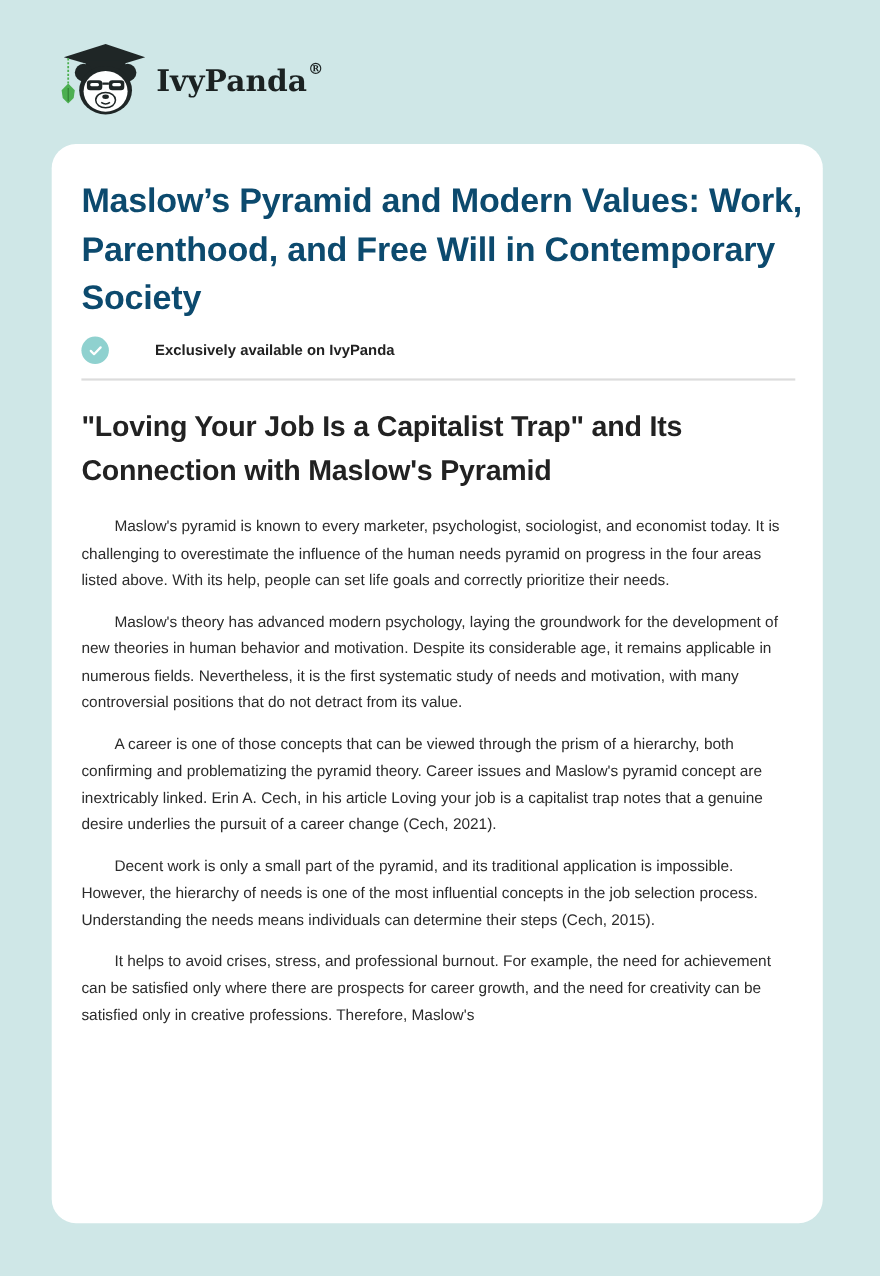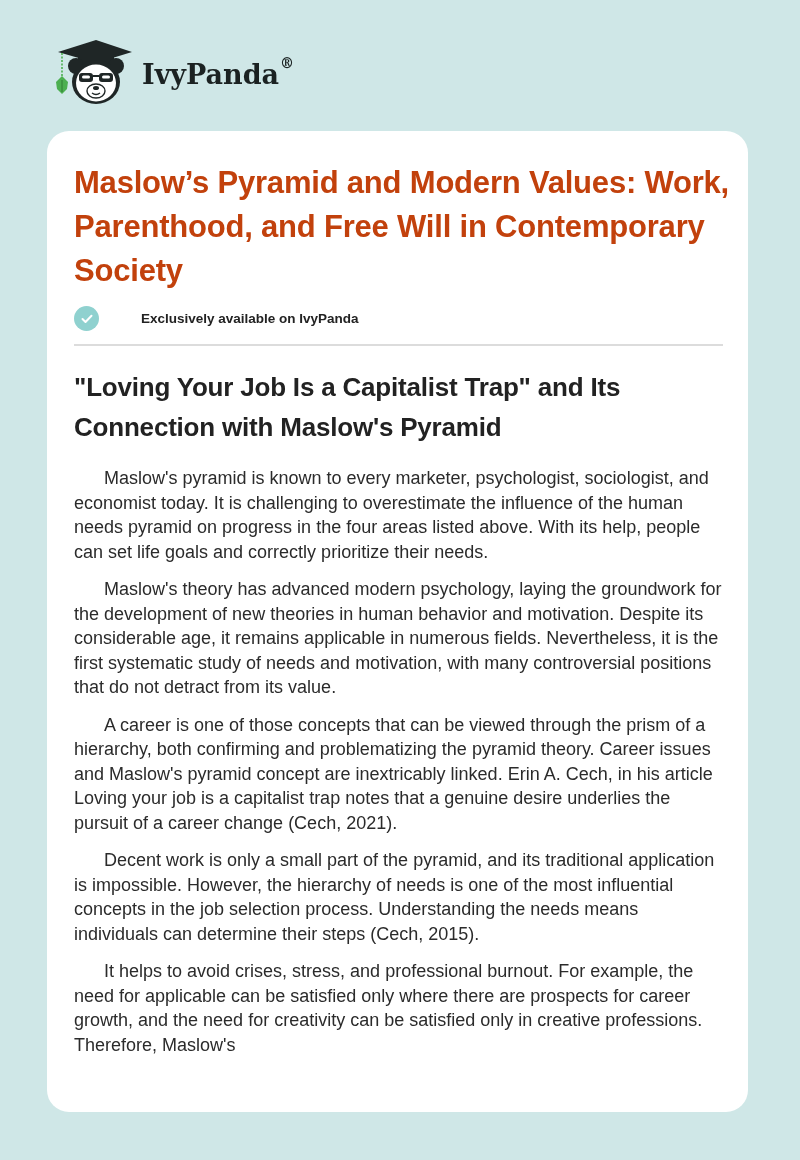--- a/index.html
+++ b/index.html
@@ -62,21 +62,21 @@
     .title {
       position: absolute;
       left: 27px;
       top: 30px;
       width: 660px;
       margin: 0;
       font-family: "Liberation Sans", sans-serif;
       font-weight: bold;
       font-size: 31px;
       line-height: 44px;
-      color: #c2410c;
+      color: #0c4a6e;
       letter-spacing: -0.2px;
     }
     .exclusive {
       position: absolute;
       left: 27px;
       top: 175px;
       display: flex;
       align-items: center;
     }
     .check {
@@ -116,21 +116,21 @@
       letter-spacing: -0.2px;
     }
     .body-text {
       position: absolute;
       left: 27px;
       top: 335px;
       width: 652px;
     }
     .body-text p {
       margin: 0 0 13px 0;
-      font-size: 18px;
+      font-size: 14px;
       line-height: 24.5px;
       color: #2b2b2b;
       text-indent: 30px;
     }
   </style>
 </head>
 <body>
 
 <div class="header">
   <svg class="logo-mark" viewBox="0 0 88 72">
@@ -176,15 +176,15 @@
 
   <div class="divider"></div>
 
   <h2 class="section-heading">"Loving Your Job Is a Capitalist Trap" and Its Connection with Maslow's Pyramid</h2>
 
   <div class="body-text">
     <p>Maslow's pyramid is known to every marketer, psychologist, sociologist, and economist today. It is challenging to overestimate the influence of the human needs pyramid on progress in the four areas listed above. With its help, people can set life goals and correctly prioritize their needs.</p>
     <p>Maslow's theory has advanced modern psychology, laying the groundwork for the development of new theories in human behavior and motivation. Despite its considerable age, it remains applicable in numerous fields. Nevertheless, it is the first systematic study of needs and motivation, with many controversial positions that do not detract from its value.</p>
     <p>A career is one of those concepts that can be viewed through the prism of a hierarchy, both confirming and problematizing the pyramid theory. Career issues and Maslow's pyramid concept are inextricably linked. Erin A. Cech, in his article Loving your job is a capitalist trap notes that a genuine desire underlies the pursuit of a career change (Cech, 2021).</p>
     <p>Decent work is only a small part of the pyramid, and its traditional application is impossible. However, the hierarchy of needs is one of the most influential concepts in the job selection process. Understanding the needs means individuals can determine their steps (Cech, 2015).</p>
-    <p>It helps to avoid crises, stress, and professional burnout. For example, the need for applicable can be satisfied only where there are prospects for career growth, and the need for creativity can be satisfied only in creative professions. Therefore, Maslow's</p>
+    <p>It helps to avoid crises, stress, and professional burnout. For example, the need for achievement can be satisfied only where there are prospects for career growth, and the need for creativity can be satisfied only in creative professions. Therefore, Maslow's</p>
   </div>
 </main>
 
 </body></html>

